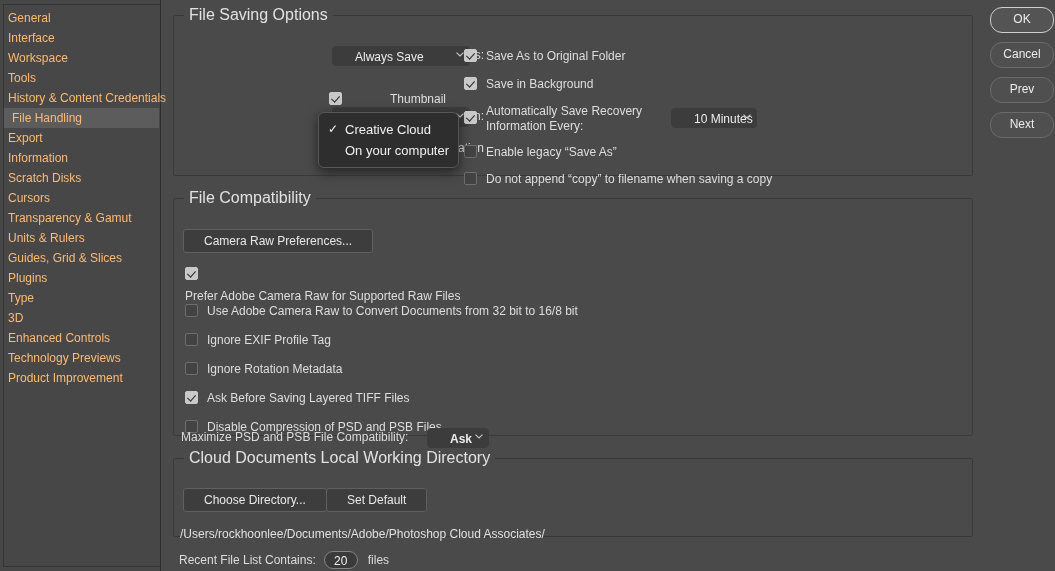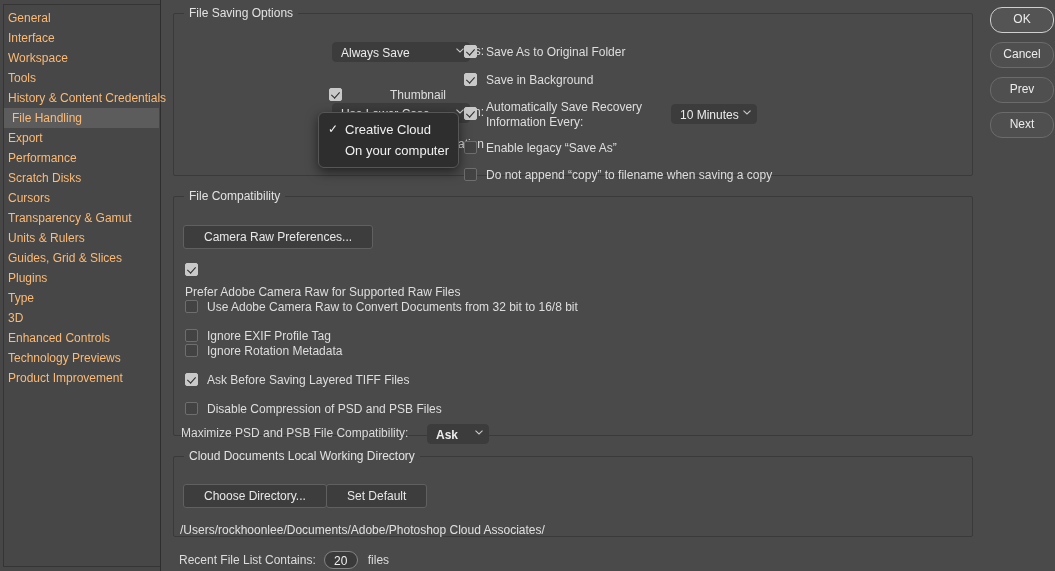--- a/index.html
+++ b/index.html
@@ -46,38 +46,38 @@
   fieldset.group{
     position:absolute;
     margin:0;padding:0;
     border:1px solid #3a3a3a;
     border-radius:2px;
     box-sizing:border-box;
   }
   fieldset.group > legend{
     margin-left:10px;
     padding:0 5px;
-    font-size:12px;color:#e2e2e2;
+    font-size:16px;color:#e2e2e2;
   }
 
   .row{position:absolute;display:flex;align-items:center;}
   .lbl{color:#dcdcdc;font-size:12px;white-space:nowrap;}
   .lbl.right{text-align:right;}
 
   
   .sel{
     position:relative;
     background:#3c3c3c;
     border:1px solid #3c3c3c;
     border-radius:4px;
     color:#ececec;
     font-size:12px;
     height:20px;
     line-height:20px;
-    padding:0 20px 0 8px;
+    padding:0 20px 0 22px;
     box-sizing:border-box;
     white-space:nowrap;
     cursor:default;
     display:inline-block;
   }
   .sel .chev{
     position:absolute;right:6px;top:50%;
     width:7px;height:7px;margin-top:-4px;
     color:#c9c9c9;
   }
@@ -176,21 +176,21 @@
 
   <div class="sidebar">
     <div id="sidebar-list">
         <div class="side-item"><span>General</span></div>
         <div class="side-item"><span>Interface</span></div>
         <div class="side-item"><span>Workspace</span></div>
         <div class="side-item"><span>Tools</span></div>
         <div class="side-item"><span>History &amp; Content Credentials</span></div>
         <div class="side-item selected"><span>File Handling</span></div>
         <div class="side-item"><span>Export</span></div>
-        <div class="side-item"><span>Performance</span></div>
+        <div class="side-item"><span>Information</span></div>
         <div class="side-item"><span>Scratch Disks</span></div>
         <div class="side-item"><span>Cursors</span></div>
         <div class="side-item"><span>Transparency &amp; Gamut</span></div>
         <div class="side-item"><span>Units &amp; Rulers</span></div>
         <div class="side-item"><span>Guides, Grid &amp; Slices</span></div>
         <div class="side-item"><span>Plugins</span></div>
         <div class="side-item"><span>Type</span></div>
         <div class="side-item"><span>3D</span></div>
         <div class="side-item"><span>Enhanced Controls</span></div>
         <div class="side-item"><span>Technology Previews</span></div>
@@ -288,21 +288,21 @@
 
       <div id="compat-checkboxes" style="position:absolute;left:11px;top:60px;">
           <div class="cb-row" style="margin-bottom: 0; flex-direction: column;">
             <span class="cb on"></span>
             <span class="txt">Prefer Adobe Camera Raw for Supported Raw Files</span>
           </div>
           <div class="cb-row" style="margin-bottom: 14px;">
             <span class="cb off"></span>
             <span class="txt">Use Adobe Camera Raw to Convert Documents from 32 bit to 16/8 bit</span>
           </div>
-          <div class="cb-row" style="">
+          <div class="cb-row" style="margin-bottom: 14px;">
             <span class="cb off"></span>
             <span class="txt">Ignore EXIF Profile Tag</span>
           </div>
           <div class="cb-row" style="margin-bottom: 14px;">
             <span class="cb off"></span>
             <span class="txt">Ignore Rotation Metadata</span>
           </div>
           <div class="cb-row" style="margin-bottom: 14px;">
             <span class="cb on"></span>
             <span class="txt">Ask Before Saving Layered TIFF Files</span>

